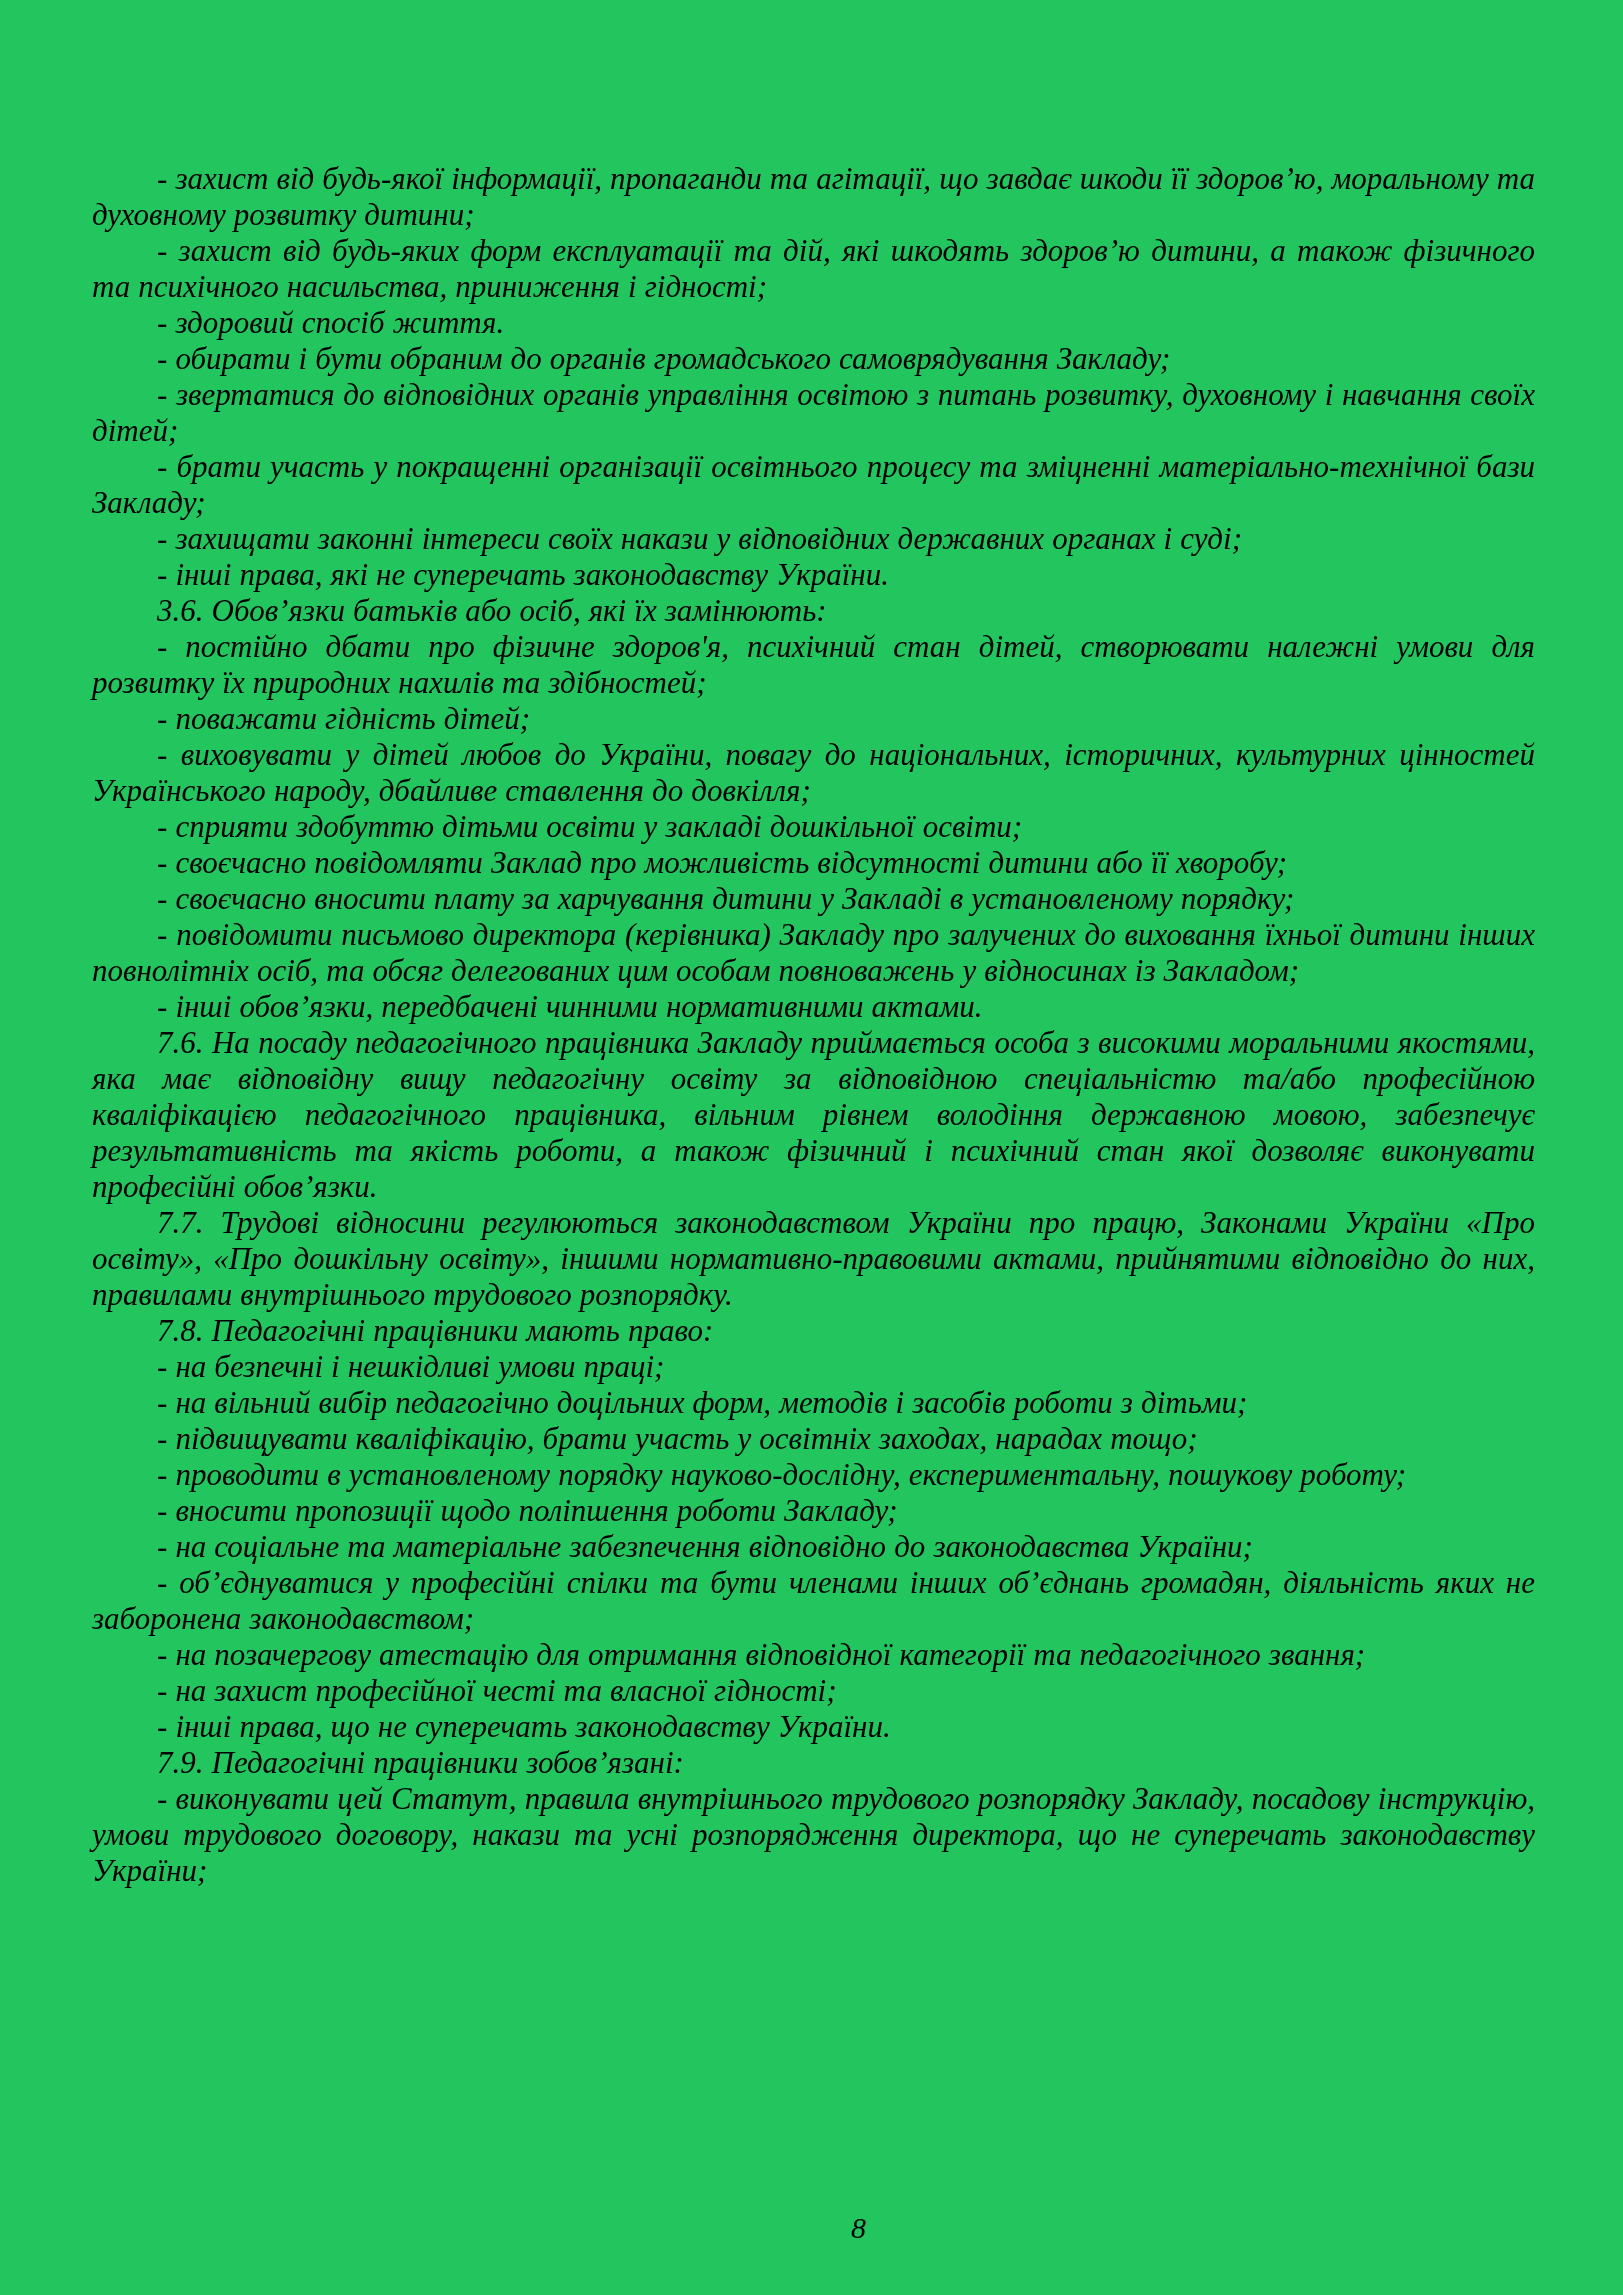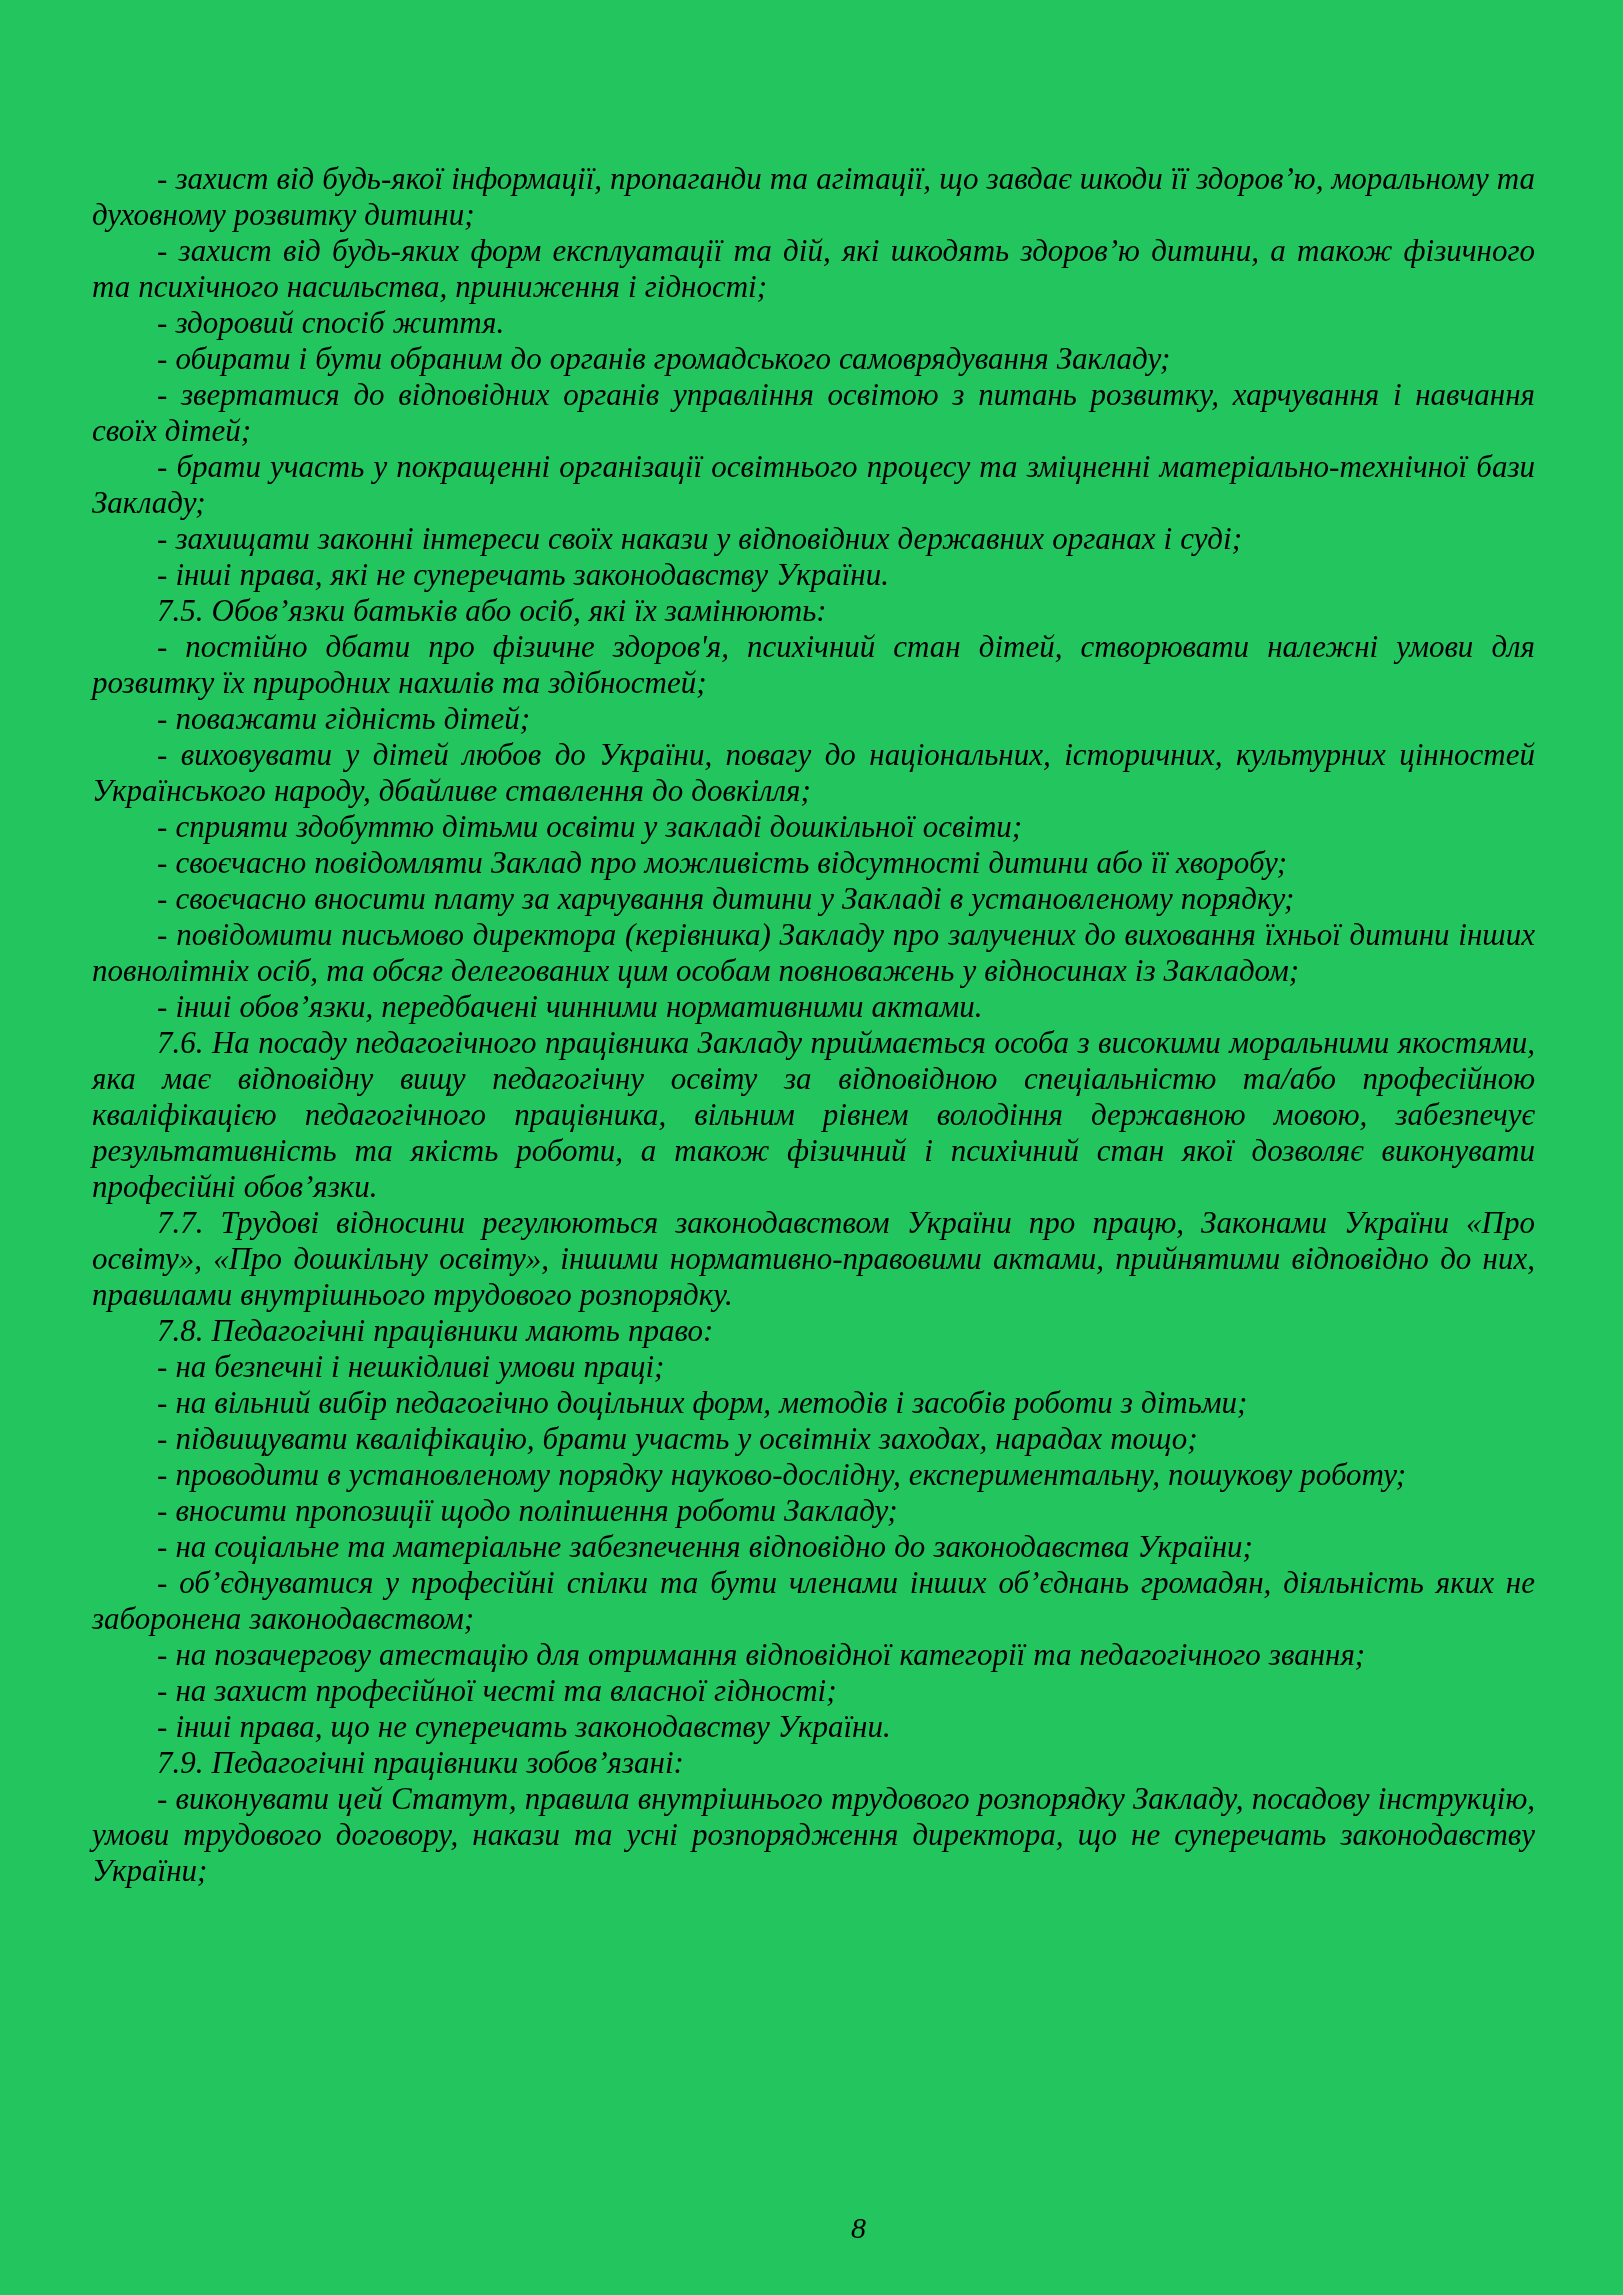--- a/index.html
+++ b/index.html
@@ -46,25 +46,25 @@
 </style>
 </head>
 <body>
 
 <div class="page">
   <div class="content">
     <p class="para">- захист від будь-якої інформації, пропаганди та агітації, що завдає шкоди її здоров’ю, моральному та духовному розвитку дитини;</p>
     <p class="para">- захист від будь-яких форм експлуатації та дій, які шкодять здоров’ю дитини, а також фізичного та психічного насильства, приниження і гідності;</p>
     <p class="para">- здоровий спосіб життя.</p>
     <p class="para">- обирати і бути обраним до органів громадського самоврядування Закладу;</p>
-    <p class="para">- звертатися до відповідних органів управління освітою з питань розвитку, харчування і навчання своїх дітей;</p>
+    <p class="para">- звертатися до відповідних органів управління освітою з питань розвитку, духовному і навчання своїх дітей;</p>
     <p class="para">- брати участь у покращенні організації освітнього процесу та зміцненні матеріально-технічної бази Закладу;</p>
     <p class="para">- захищати законні інтереси своїх накази у відповідних державних органах і суді;</p>
     <p class="para">- інші права, які не суперечать законодавству України.</p>
-    <p class="para">7.5. Обов’язки батьків або осіб, які їх замінюють:</p>
+    <p class="para">3.6. Обов’язки батьків або осіб, які їх замінюють:</p>
     <p class="para">- постійно дбати про фізичне здоров'я, психічний стан дітей, створювати належні умови для розвитку їх природних нахилів та здібностей;</p>
     <p class="para">- поважати гідність дітей;</p>
     <p class="para">- виховувати у дітей любов до України, повагу до національних, історичних, культурних цінностей Українського народу, дбайливе ставлення до довкілля;</p>
     <p class="para">- сприяти здобуттю дітьми освіти у закладі дошкільної освіти;</p>
     <p class="para">- своєчасно повідомляти Заклад про можливість відсутності дитини або її хворобу;</p>
     <p class="para">- своєчасно вносити плату за харчування дитини у Закладі в установленому порядку;</p>
     <p class="para">- повідомити письмово директора (керівника) Закладу про залучених до виховання їхньої дитини інших повнолітніх осіб, та обсяг делегованих цим особам повноважень у відносинах із Закладом;</p>
     <p class="para">- інші обов’язки, передбачені чинними нормативними актами.</p>
     <p class="para">7.6. На посаду педагогічного працівника Закладу приймається особа з високими моральними якостями, яка має відповідну вищу педагогічну освіту за відповідною спеціальністю та/або професійною кваліфікацією педагогічного працівника, вільним рівнем володіння державною мовою, забезпечує результативність та якість роботи, а також фізичний і психічний стан якої дозволяє виконувати професійні обов’язки.</p>
     <p class="para">7.7. Трудові відносини регулюються законодавством України про працю, Законами України «Про освіту», «Про дошкільну освіту», іншими нормативно-правовими актами, прийнятими відповідно до них, правилами внутрішнього трудового розпорядку.</p>

